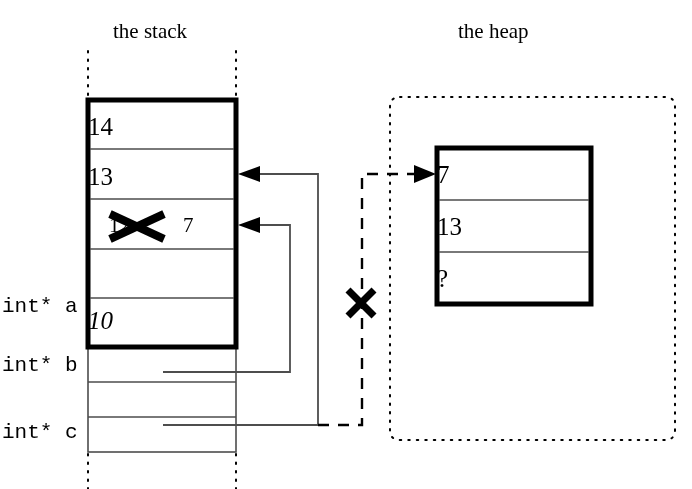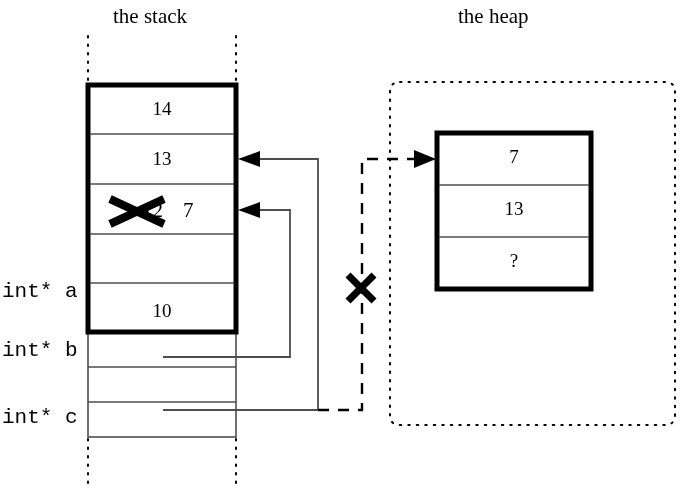--- a/index.html
+++ b/index.html
@@ -1,25 +1,25 @@
 <!DOCTYPE html>
 <html><head>
 <meta charset="utf-8">
 <style>
   html,body{margin:0;padding:0;background:#fff;}
   body{width:692px;height:489px;position:relative;overflow:hidden;
        font-family:"Liberation Serif","DejaVu Serif",serif;color:#000;}
-  .canvas{position:absolute;inset:0;width:692px;height:344px;}
+  .canvas{position:absolute;inset:0;width:692px;height:344px;margin-top:15px;}
   svg.layer{position:absolute;left:0;top:0;width:692px;height:489px;overflow:visible;}
 
   .title{position:absolute;font-size:21px;white-space:nowrap;}
   #title-stack{left:113px;top:4px;}
   #title-heap{left:458px;top:4px;}
 
-  .cellval{position:absolute;font-size:19px;text-align:center;white-space:nowrap;}
+  .cellval{position:absolute;font-size:25px;text-align:left;white-space:nowrap;}
   .varlabel{position:absolute;font-size:21px;white-space:nowrap;left:2px;font-family:Liberation Mono, monospace;}
 
   .struck{position:absolute;font-size:21px;white-space:nowrap;}
 </style>
 </head>
 <body>
 
 <div class="canvas">
 
   <div class="title" id="title-stack">the stack</div>
@@ -68,25 +68,25 @@
       <line x1="110" y1="199" x2="164" y2="224" stroke="#000" stroke-width="8"></line>
       <line x1="164" y1="199" x2="110" y2="224" stroke="#000" stroke-width="8"></line>
     </g>
 
   </svg>
 
   <div class="cellval" style="left:88px;top:98px;width:148px;">14</div>
 
   <div class="cellval" style="left:88px;top:148px;width:148px;">13</div>
 
-  <div class="struck" style="left:142px;top:198px;">12</div>
+  <div class="struck" style="left:109px;top:198px;">12</div>
   <div class="struck" style="left:183px;top:198px;">7</div>
 
 
-  <div class="cellval" style="left:88px;top:300px;width:148px;">10</div>
+  <div class="cellval" style="left:88px;top:292px;width:148px;font-style:italic;">10</div>
 
   <div class="varlabel" style="top:280px;">int* a</div>
   <div class="varlabel" style="top:339px;">int* b</div>
   <div class="varlabel" style="top:406px;">int* c</div>
 
   <div class="cellval" style="left:437px;top:146px;width:154px;">7</div>
   <div class="cellval" style="left:437px;top:198px;width:154px;">13</div>
   <div class="cellval" style="left:437px;top:250px;width:154px;">?</div>
 
 </div>

